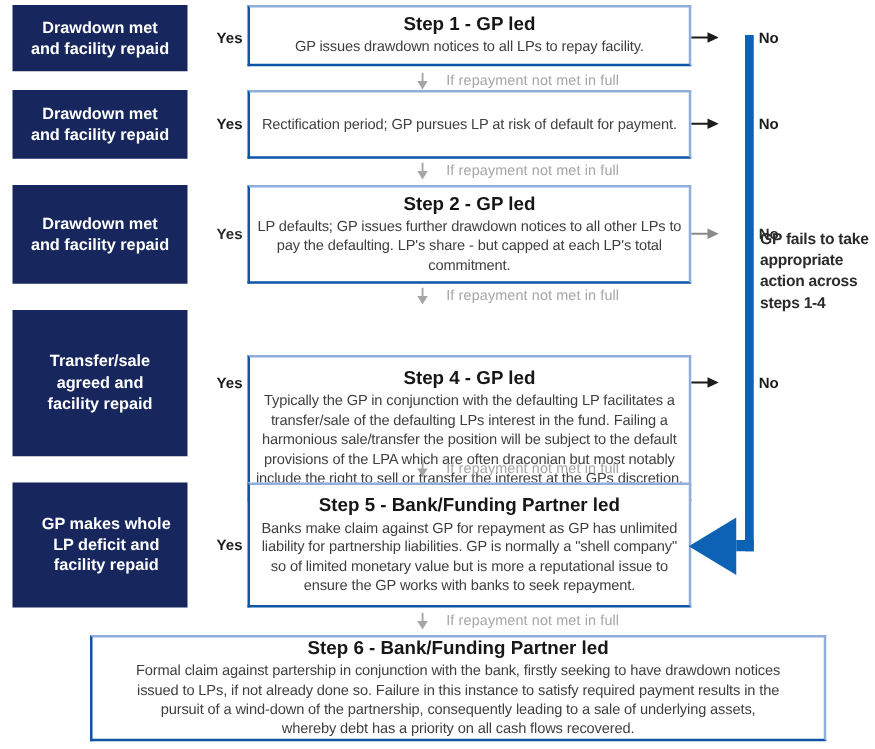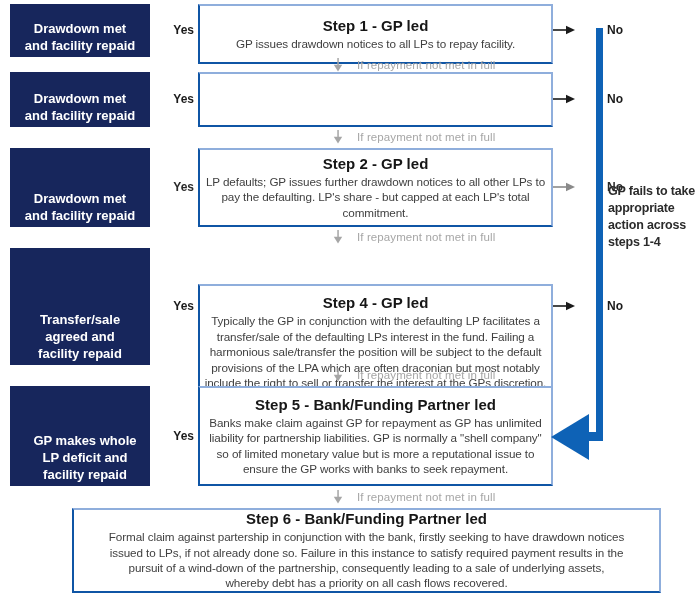--- a/index.html
+++ b/index.html
@@ -3,21 +3,21 @@
 <meta charset="utf-8">
 <style>
   html,body{margin:0;padding:0;background:#ffffff;}
   .canvas{
     position:relative;width:700px;height:599px;background:#ffffff;
     font-family:"Liberation Sans", sans-serif;overflow:hidden;
   }
   
   .outcome{
     position:absolute;left:10px;width:140px;background:#17265C;
-    display:flex;align-items:flex-end;justify-content:center;text-align:center;
+    display:flex;align-items:center;justify-content:center;text-align:center;
     color:#ffffff;font-size:13px;font-weight:bold;line-height:1.3;
     white-space:pre-line;box-sizing:border-box;padding:2px 6px;
   }
   
   .step{
     position:absolute;left:198px;width:355px;background:#ffffff;
     border-style:solid;border-width:2px;
     border-color:#8FAEDC #8FAEDC #0F55A5 #0F55A5;
     box-sizing:border-box;display:flex;flex-direction:column;
     align-items:center;justify-content:center;text-align:center;padding:2px 2px;
@@ -62,21 +62,21 @@
 
   <div class="outcome" style="top:4px;height:53px;"><span>Drawdown met
 and facility repaid</span></div>
   <div class="yesno yes" style="top:22px;">
     <span class="lbl">Yes</span>
     <svg class="arrow-svg" width="22" height="10" viewBox="0 0 22 10">
         <rect class="shape" x="8" y="4.2" width="14" height="1.6"></rect>
         <polygon class="shape" points="0,5 9,0.8 9,9.2"></polygon>
       </svg>
   </div>
-  <div class="step" style="top:4px;height:60px;">
+  <div class="step" style="top:4px;height:49px;">
     <div class="step-title">Step 1 - GP led</div>
     <div class="step-body">GP issues drawdown notices to all LPs to repay facility.</div>
   </div>
   <div class="yesno no" style="top:22px;">
     <svg class="arrow-svg" width="22" height="10" viewBox="0 0 22 10">
         <rect class="shape" x="0" y="4.2" width="14" height="1.6"></rect>
         <polygon class="shape" points="22,5 13,0.8 13,9.2"></polygon>
       </svg>
     <span class="lbl">No</span>
   </div>
@@ -91,20 +91,21 @@
   <div class="outcome" style="top:72px;height:55px;"><span>Drawdown met
 and facility repaid</span></div>
   <div class="yesno yes" style="top:91px;">
     <span class="lbl">Yes</span>
     <svg class="arrow-svg" width="22" height="10" viewBox="0 0 22 10">
         <rect class="shape" x="8" y="4.2" width="14" height="1.6"></rect>
         <polygon class="shape" points="0,5 9,0.8 9,9.2"></polygon>
       </svg>
   </div>
   <div class="step" style="top:72px;height:55px;">
+    <div class="step-body">Rectification period; GP pursues LP at risk of default for payment.</div>
   </div>
   <div class="yesno no" style="top:91px;">
     <svg class="arrow-svg" width="22" height="10" viewBox="0 0 22 10">
         <rect class="shape" x="0" y="4.2" width="14" height="1.6"></rect>
         <polygon class="shape" points="22,5 13,0.8 13,9.2"></polygon>
       </svg>
     <span class="lbl">No</span>
   </div>
   <div class="conn" style="top:129px;">
     <svg class="arrow-svg" width="10" height="14" viewBox="0 0 10 14">

